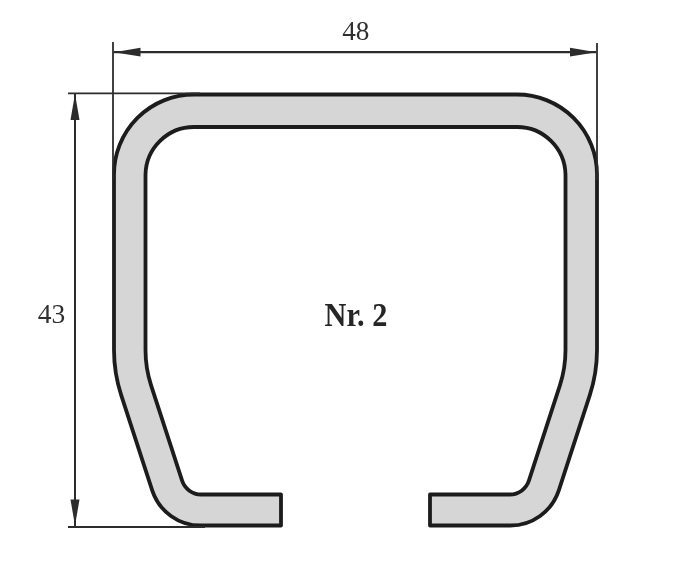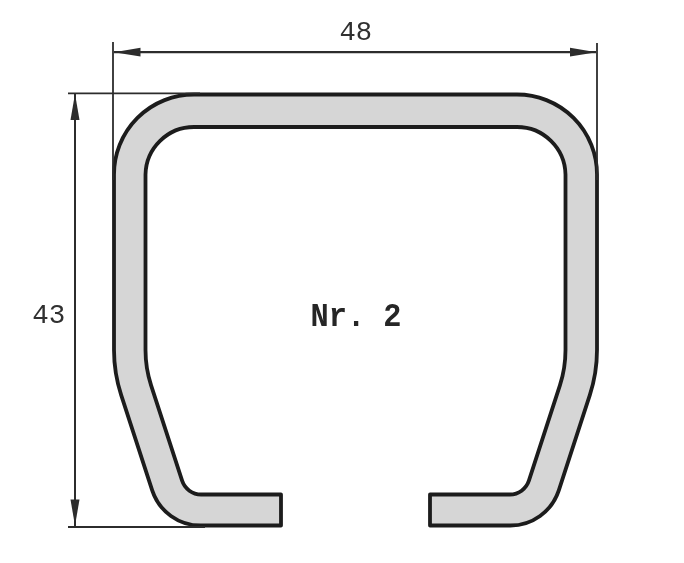--- a/index.html
+++ b/index.html
@@ -1,17 +1,17 @@
 <!DOCTYPE html>
 <html><head>
 <meta charset="utf-8">
 <style>
   html,body{margin:0;padding:0;background:#ffffff;}
   .page{position:relative;width:684px;height:563px;background:#ffffff;overflow:hidden;
-        font-family:Liberation Mono, monospace;}
+        font-family:Liberation Serif, serif;}
   svg{position:absolute;left:0;top:0;}
 </style>
 </head>
 <body>
 <div class="page">
 <svg width="684" height="563" viewBox="0 0 684 563">
 
   <path d="M 194 94.5 L 517 94.5
            A 80 80 0 0 1 597 174.5
            L 597 350

